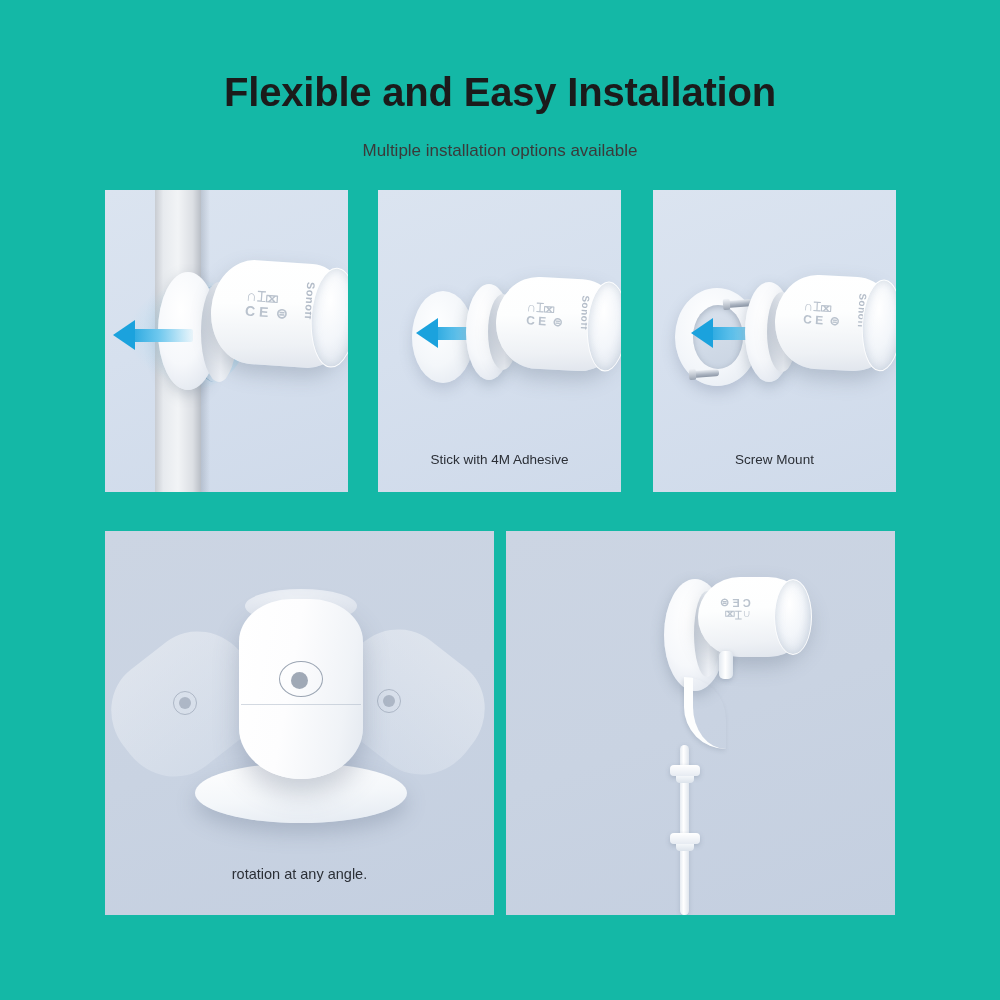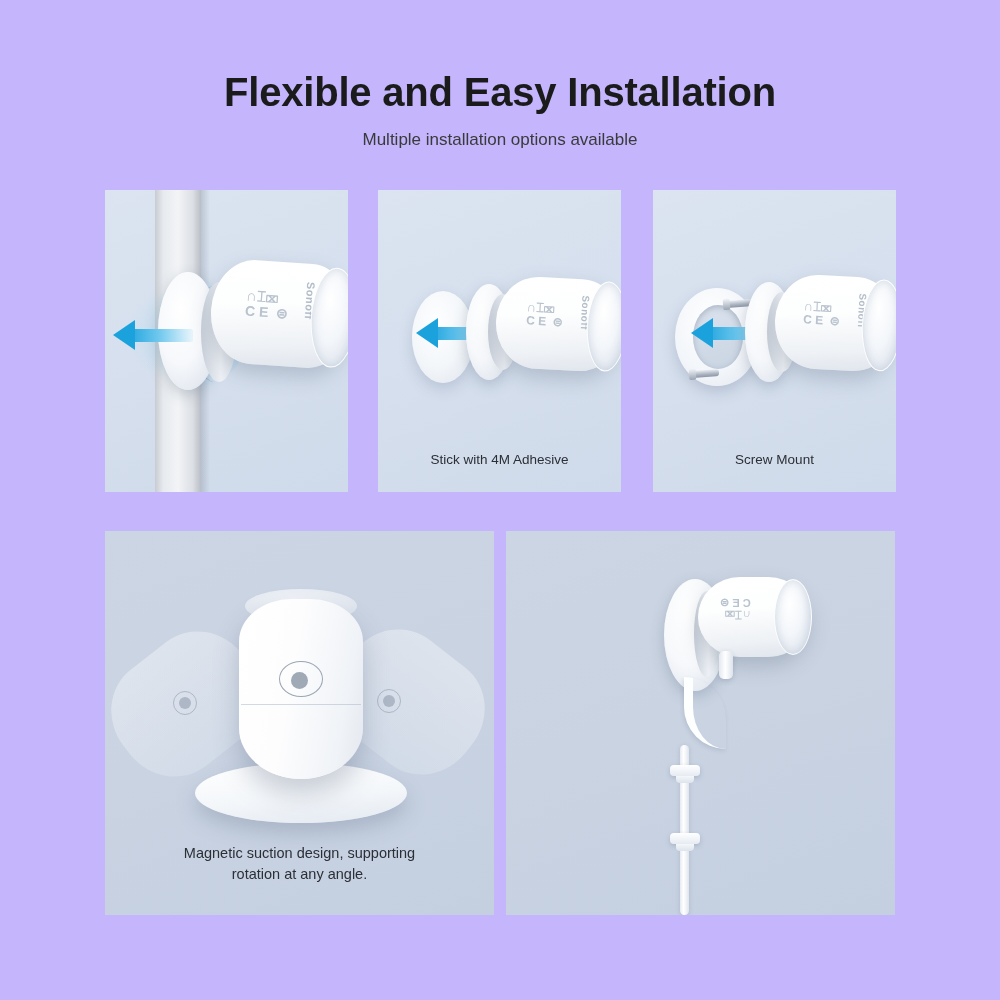--- a/index.html
+++ b/index.html
@@ -2,30 +2,30 @@
 <html><head>
 <meta charset="utf-8">
 <style>
   * { box-sizing: border-box; margin: 0; padding: 0; }
   html, body {
     width: 1000px; height: 1000px;
     background: #ffffff;
     font-family: "Liberation Sans", sans-serif;
     overflow: hidden;
   }
-  .page { position: relative; width: 1000px; height: 1000px; background: #c4b5fd; }
+  .page { position: relative; width: 1000px; height: 1000px; background: #14b8a6; }
 
   
   .header { position: absolute; left: 0; top: 70px; width: 1000px; text-align: center; }
   .title {
     font-size: 40px; font-weight: bold; color: #1b1b1b;
     letter-spacing: -0.2px; line-height: 1.1;
   }
   .subtitle {
-    margin-top: 16px; font-size: 17px; color: #3a3a3a; font-weight: 400;
+    margin-top: 27px; font-size: 17px; color: #3a3a3a; font-weight: 400;
   }
 
   
   .panel { position: absolute; overflow: hidden; }
   .panel-top {
     width: 243px; height: 302px; top: 190px;
     background: linear-gradient(160deg,#dbe4f0 0%, #d6e0ee 45%, #cfdaea 100%);
   }
   #panel-1 { left: 105px; }
   #panel-2 { left: 378px; }
@@ -303,21 +303,20 @@
       <div class="base-disc" style="left:90px; top:232px; width:212px; height:60px;"></div>
 
       <div class="body-top" style="left:140px; top:58px; width:112px; height:34px;"></div>
       <div class="body-front" style="left:134px; top:68px; width:124px; height:180px;">
         <div class="body-seam" style="left:2px; top:105px; width:120px;"></div>
         <div class="sensor-ring" style="left:40px; top:62px; width:44px; height:36px;"></div>
         <div class="sensor-dot" style="left:52px; top:73px; width:17px; height:17px;"></div>
       </div>
     </div>
     <div class="caption cap-bottom">
-      <div>Magnetic suction design, supporting</div>
       <div>rotation at any angle.</div>
     </div>
   </div>
 
   <div class="panel panel-bottom" id="panel-5">
     <div class="scene">
 
       <div class="puck" style="left:158px; top:48px; width:62px; height:112px;"></div>
       <div class="neck" style="left:188px; top:60px; width:26px; height:86px;"></div>
       <div class="barrel" style="left:192px; top:46px; width:112px; height:80px;">

